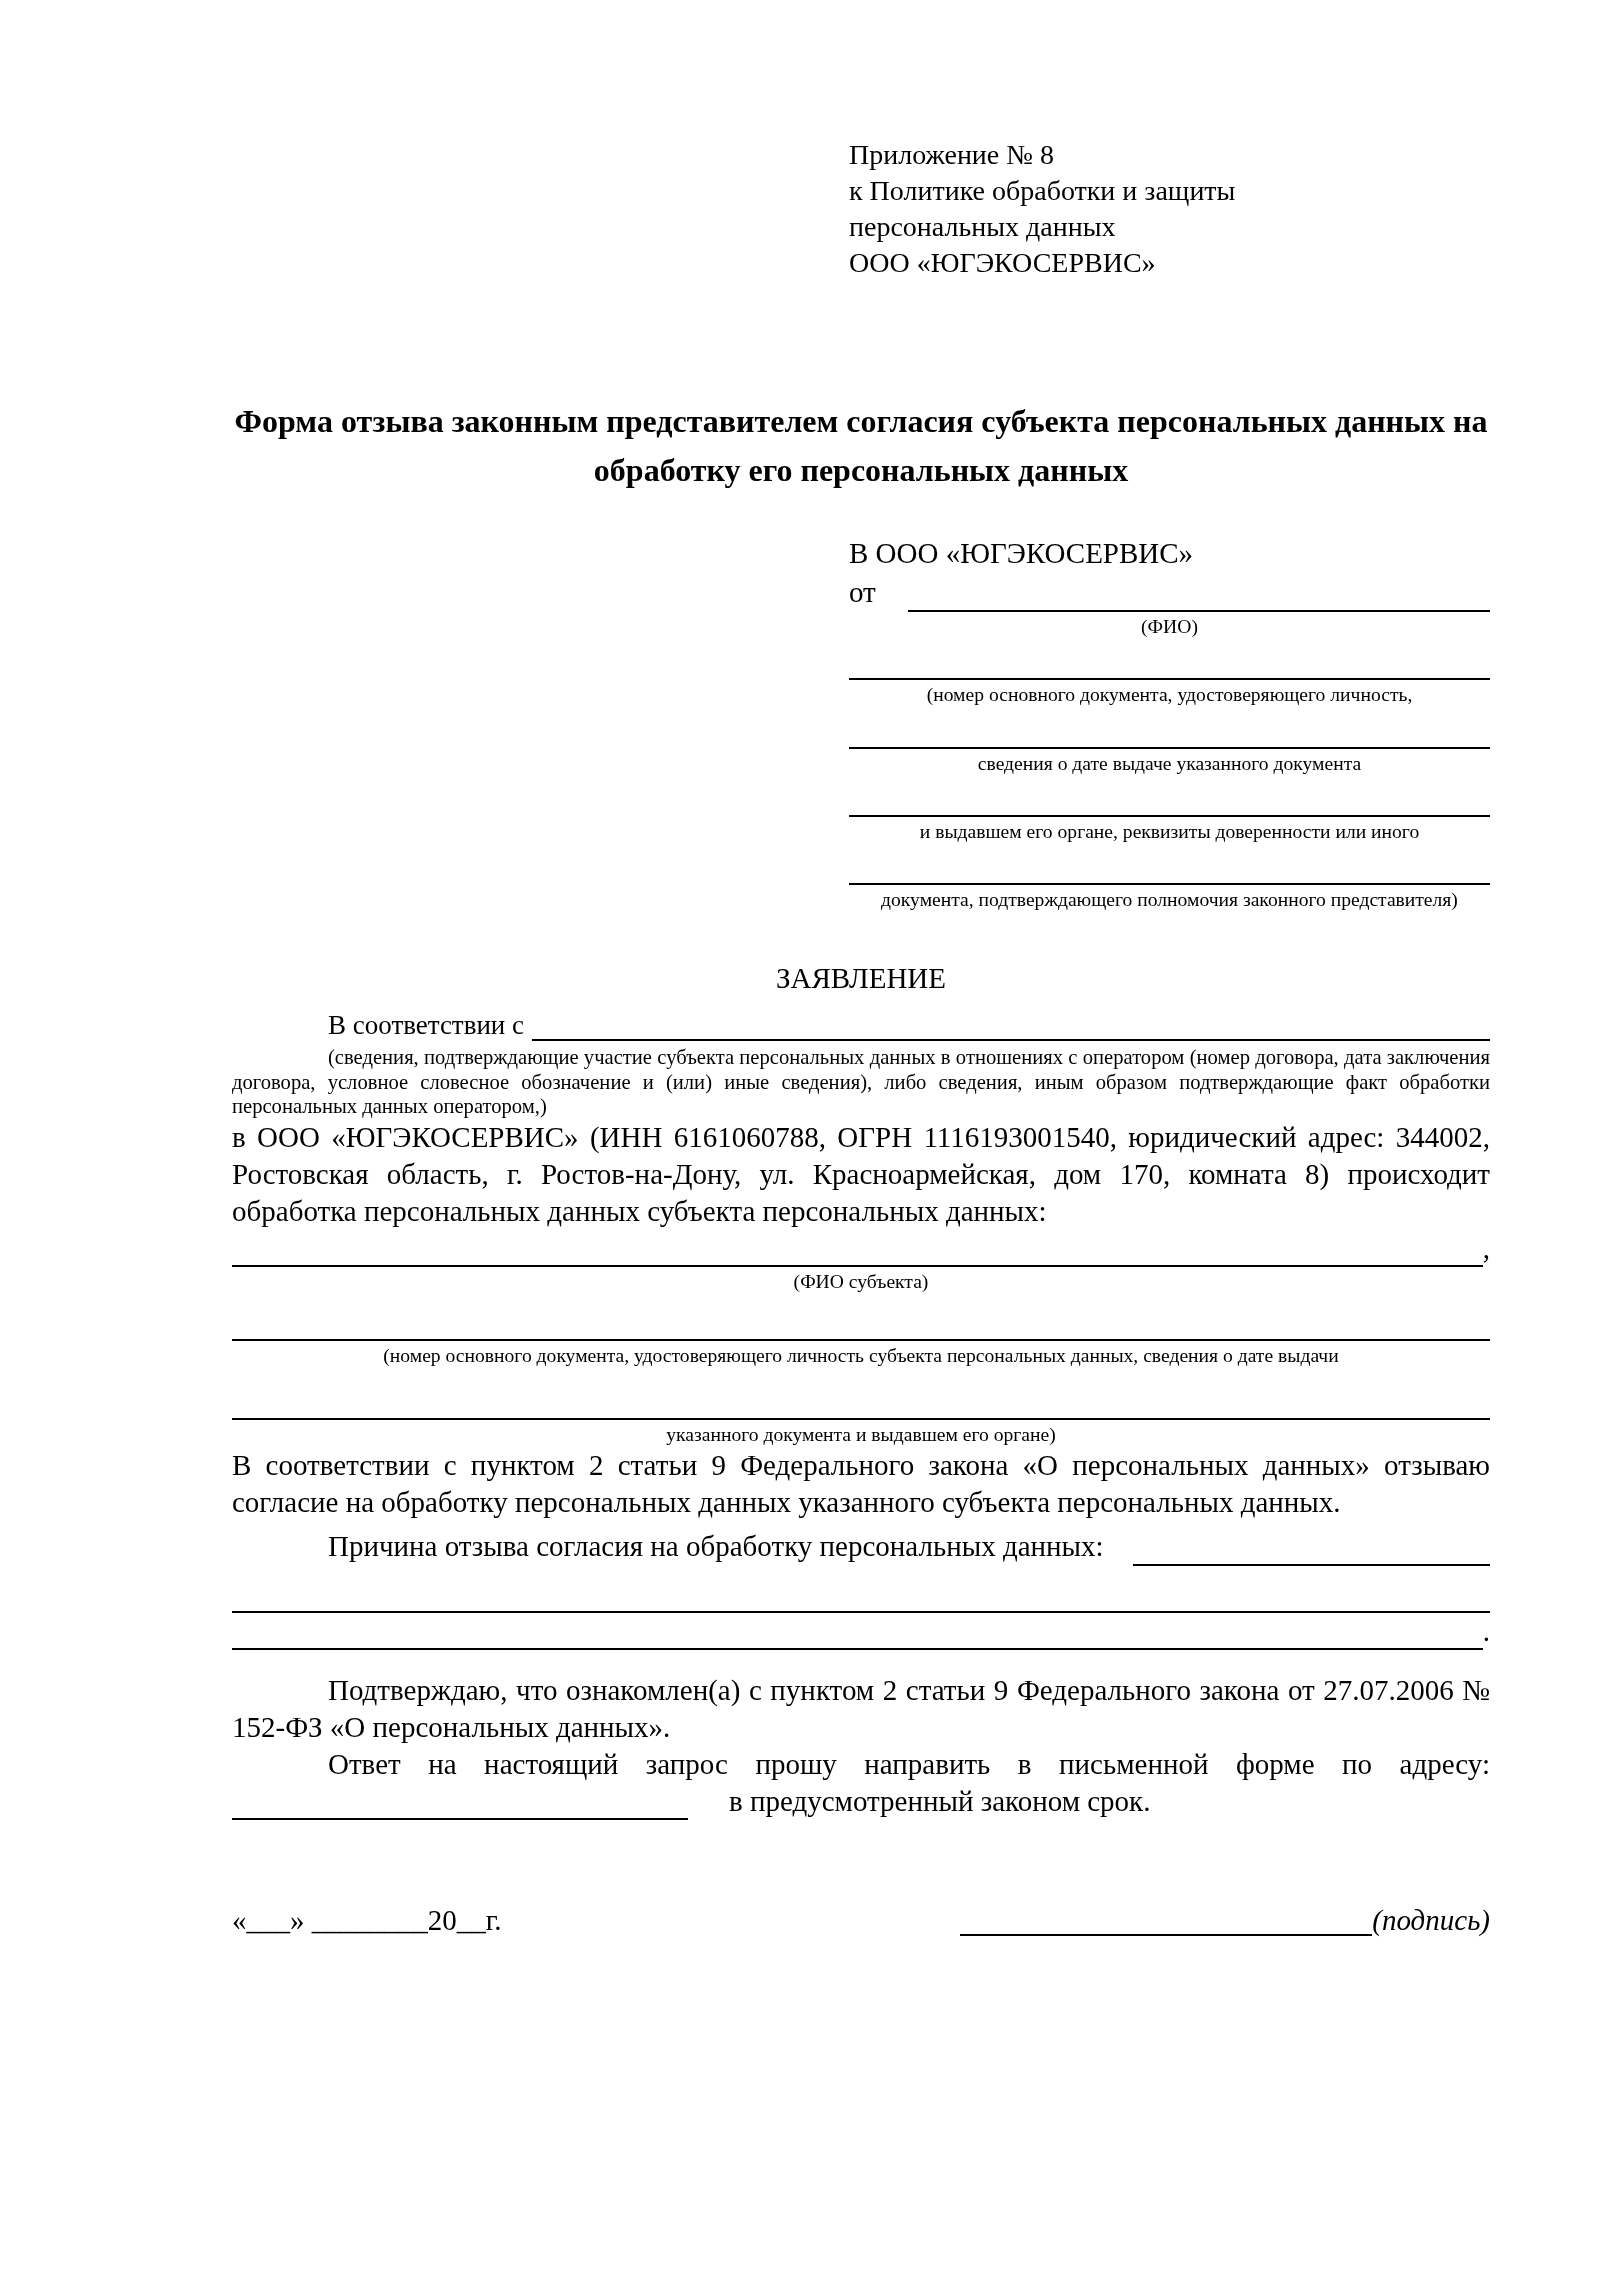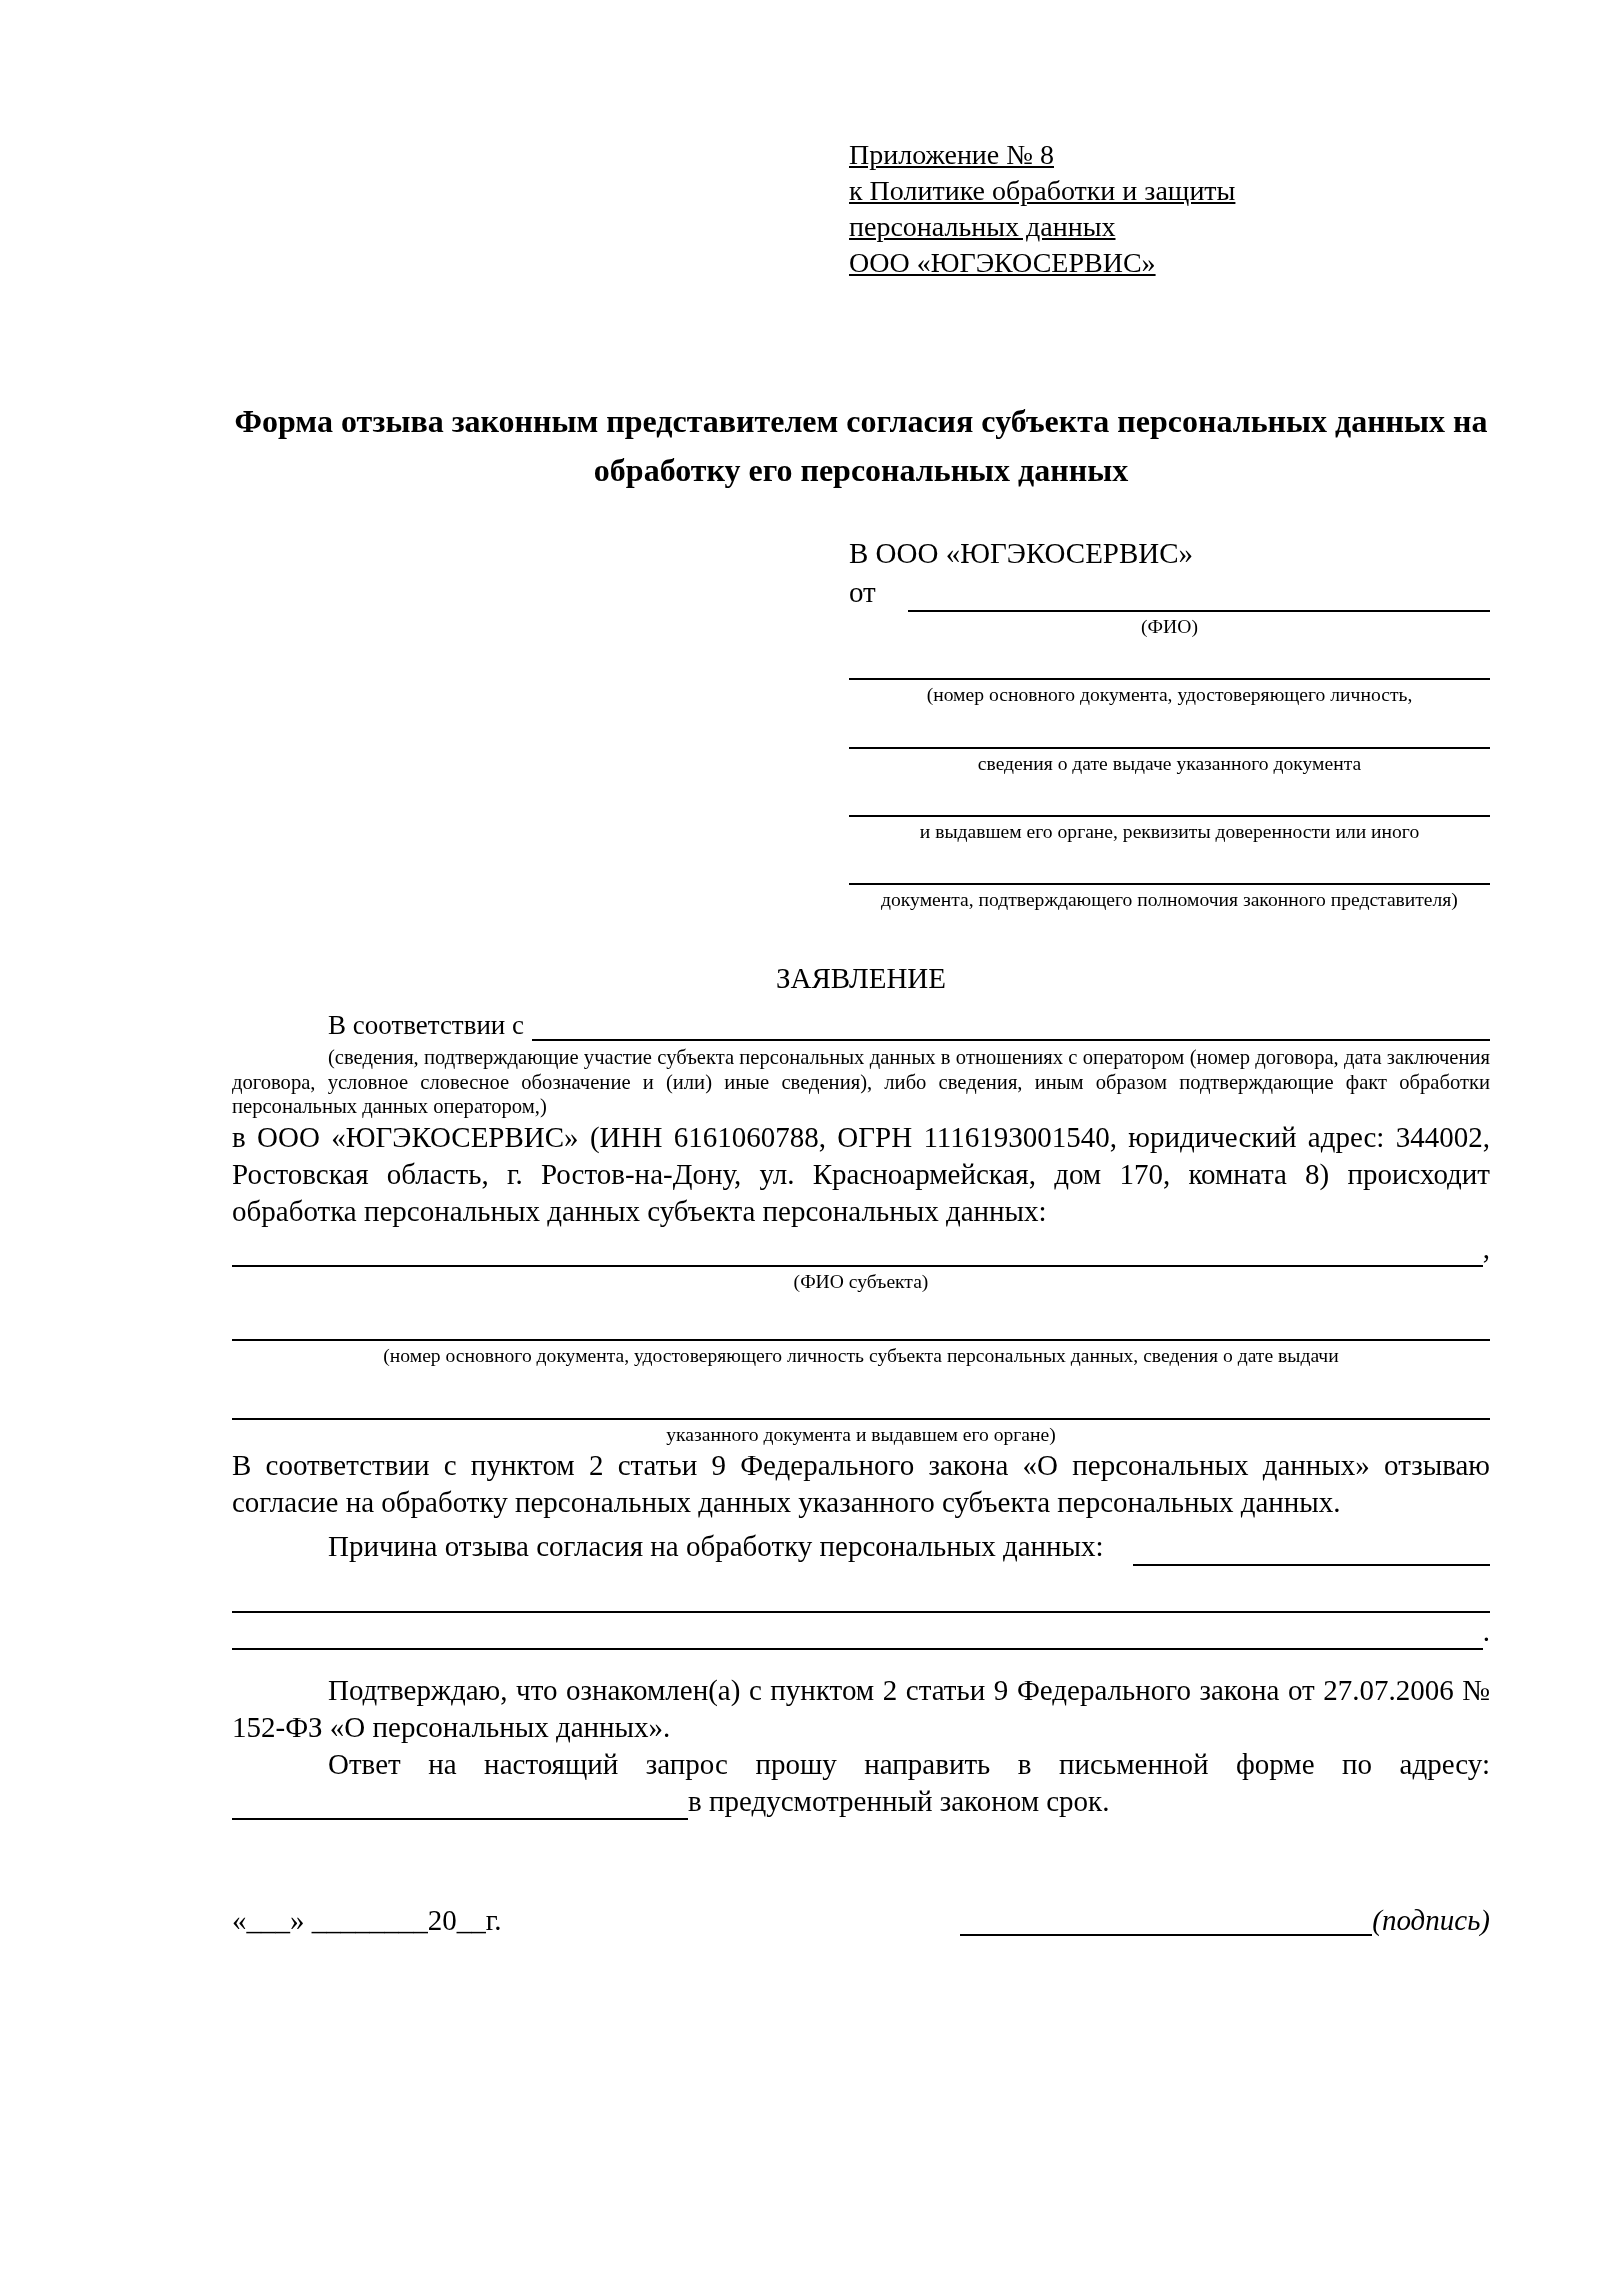--- a/index.html
+++ b/index.html
@@ -14,21 +14,20 @@
     width:1621px; height:2293px;
     background:#ffffff;
     padding:137px 131px 0 232px;
     overflow:hidden;
   }
   
   .appendix {
     margin-left:617px;
     font-size:28px; line-height:36px;
     text-align:left;
-    text-decoration:underline;
   }
   
   .title {
     margin-top:116px;
     text-align:center;
     font-weight:bold;
     font-size:32px; line-height:49px;
   }
   
   .addr {
@@ -66,21 +65,21 @@
     text-align:justify;
   }
   .para.indent { text-indent:96px; }
   .para.stretch-last { text-align-last:justify; }
   .uline-row { display:flex; align-items:flex-end; height:37px; font-size:29px; }
   .uline-row .blank { flex:1; border-bottom:2.9px solid #000; height:33px; }
   .uline-row .tail { line-height:37px; white-space:nowrap; }
   .reason-row { display:flex; align-items:flex-end; height:39px; font-size:29px; margin-top:5.9px;gap:20px; }
   .reason-row .lbl { line-height:39px; white-space:nowrap; padding-left:96px; }
   .reason-row .blank { flex:1; border-bottom:2.9px solid #000; height:35px; margin-left:9.8px; }
-  .reply-row { display:flex; align-items:flex-end; height:37px; font-size:29px; }
+  .reply-row { display:flex; align-items:flex-end; height:37px; font-size:29px;gap:41px; }
   .reply-row .blank { width:456px; border-bottom:2.9px solid #000; height:33px; }
   .reply-row .tail { line-height:37px; }
   .mt14 { margin-top:22px; }
   .mt18 { margin-top:17.6px; }
   
   .footer {
     margin-top:82px;
     display:flex; justify-content:space-between; align-items:flex-end;
     font-size:29px; line-height:37px;
   }

